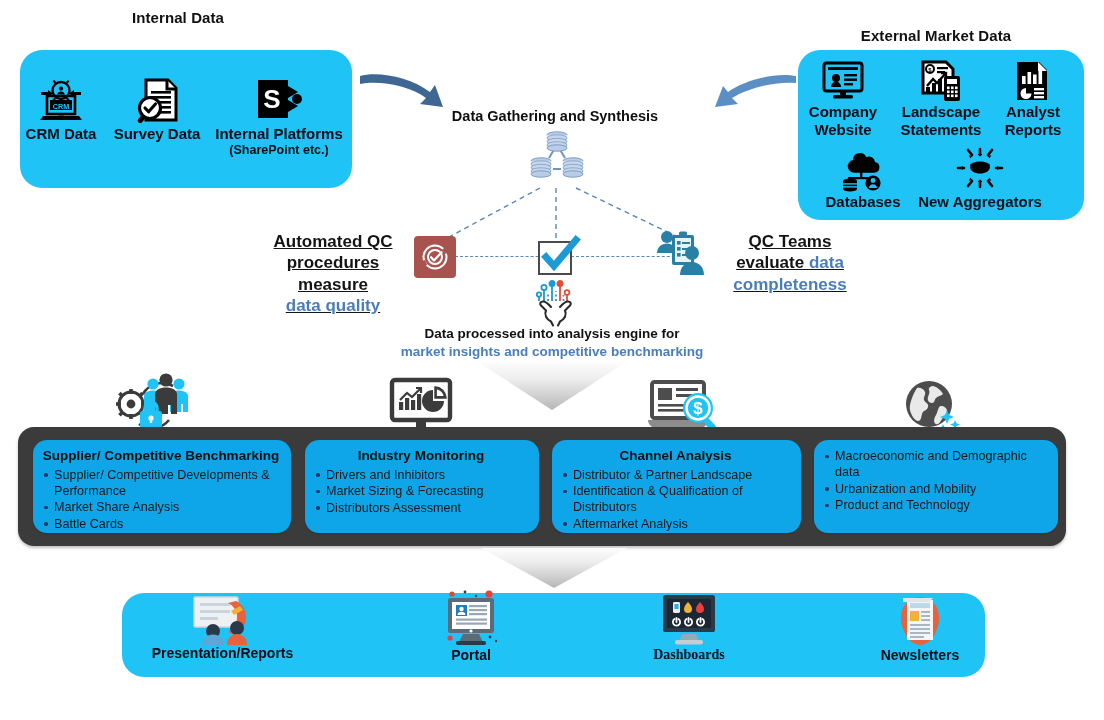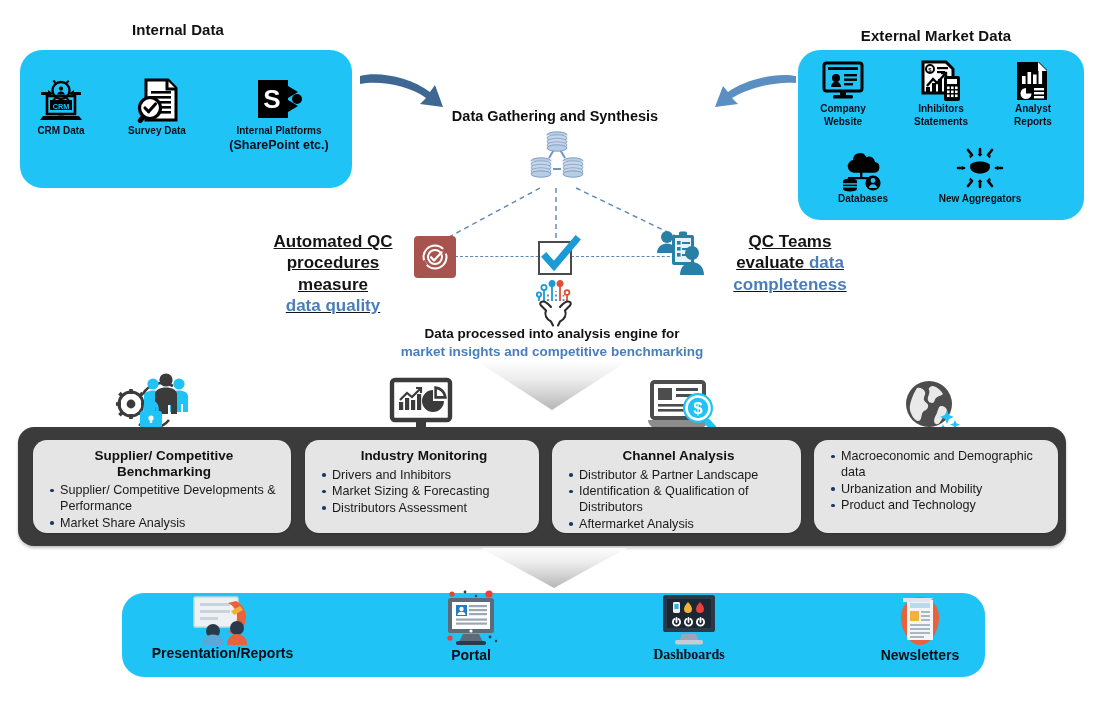--- a/index.html
+++ b/index.html
@@ -19,44 +19,44 @@
     letter-spacing:.1px;white-space:nowrap;
   }
 
   
   .cyan-panel{
     background:#1fc3f5;border-radius:22px;
   }
 
   .src-item{position:absolute;text-align:center;}
   .src-label{
-    font-weight:bold;font-size:10px;color:#0d0d18;line-height:1.08;
+    font-weight:bold;font-size:15px;color:#0d0d18;line-height:1.08;
     margin-top:2px;white-space:nowrap;
   }
   .src-label.small{font-size:12.5px;}
   .src-ico{height:46px;display:flex;align-items:flex-end;justify-content:center;}
 
   
   .ctr-title{
     font-weight:bold;font-size:14.5px;color:#0f0f0f;text-align:center;white-space:nowrap;
   }
   .side-txt{font-weight:bold;font-size:17px;color:#141414;line-height:1.25;text-align:center;text-decoration:underline;}
   .side-txt .hl{color:#4a7ebb;font-weight:bold;}
   .proc-txt{font-weight:bold;font-size:13.5px;text-align:center;line-height:1.3;color:#111;}
   .proc-txt .hl{color:#4a7ebb;}
 
   
   .black-bar{
     background:#3b3b3b;border-radius:16px;
     box-shadow:0 2px 3px rgba(0,0,0,.25);
   }
   .cap-card{
-    position:absolute;background:#e5e5e5;border-radius:14px;
+    position:absolute;background:#0ea5e9;border-radius:14px;
     box-shadow:0 1px 2px rgba(0,0,0,.18);
-    box-sizing:border-box;padding:8px 10px 6px 14px;overflow:hidden;
+    box-sizing:border-box;padding:8px 10px 6px 8px;overflow:hidden;
   }
   .cap-title{
     font-weight:bold;font-size:13.5px;color:#111;text-align:center;margin-bottom:3px;
     line-height:1.15;
   }
   .cap-list{list-style:none;margin:0;padding:0;}
   .cap-list li{
     position:relative;padding-left:13px;font-size:12.6px;color:#1a1a1a;
     line-height:1.28;margin-bottom:.5px;
   }
@@ -77,21 +77,21 @@
 
   
   .dash-h{border-top:1.4px dashed #5b86b5;}
   svg{display:block;overflow:visible;}
 </style>
 </head>
 <body>
 
 <div class="stage">
 
-  <div class="abs panel-title" style="left:20px;top:21px;width:316px;">Internal Data</div>
+  <div class="abs panel-title" style="left:20px;top:9px;width:316px;">Internal Data</div>
 
   <div class="abs cyan-panel" style="left:20px;top:50px;width:332px;height:138px;"></div>
 
   <div class="src-item" style="left:22px;top:78px;width:78px;">
     <div class="src-ico">
       <svg width="48" height="46" viewBox="0 0 48 46">
         <g fill="#000">
           <path d="M4 14h7v-2l5 3.5L11 19v-2H4z"></path>
           <path d="M44 14h-7v-2l-5 3.5 5 3.5v-2h7z"></path>
           <circle cx="24" cy="12.5" r="8.5" fill="none" stroke="#000" stroke-width="2.4"></circle>
@@ -197,21 +197,21 @@
             <rect x="28" y="30.5" width="2.6" height="2.6"></rect>
               <rect x="32" y="30.5" width="2.6" height="2.6"></rect>
               <rect x="36" y="30.5" width="2.6" height="2.6"></rect>
             <rect x="28" y="34.5" width="2.6" height="2.6"></rect>
               <rect x="32" y="34.5" width="2.6" height="2.6"></rect>
               <rect x="36" y="34.5" width="2.6" height="2.6"></rect>
           </g>
         </g>
       </svg>
     </div>
-    <div class="src-label">Inhibitors</div>
+    <div class="src-label">Landscape</div>
     <div class="src-label">Statements</div>
   </div>
 
   <div class="src-item" style="left:992px;top:60px;width:82px;">
     <div class="src-ico" style="height:42px;">
       <svg width="40" height="42" viewBox="0 0 40 42">
         <g fill="#000">
           <path d="M4 2h22l8 8v30H4z" fill="#000"></path>
           <path d="M25 2v9h9" fill="#fff"></path>
           <g fill="#fff">

